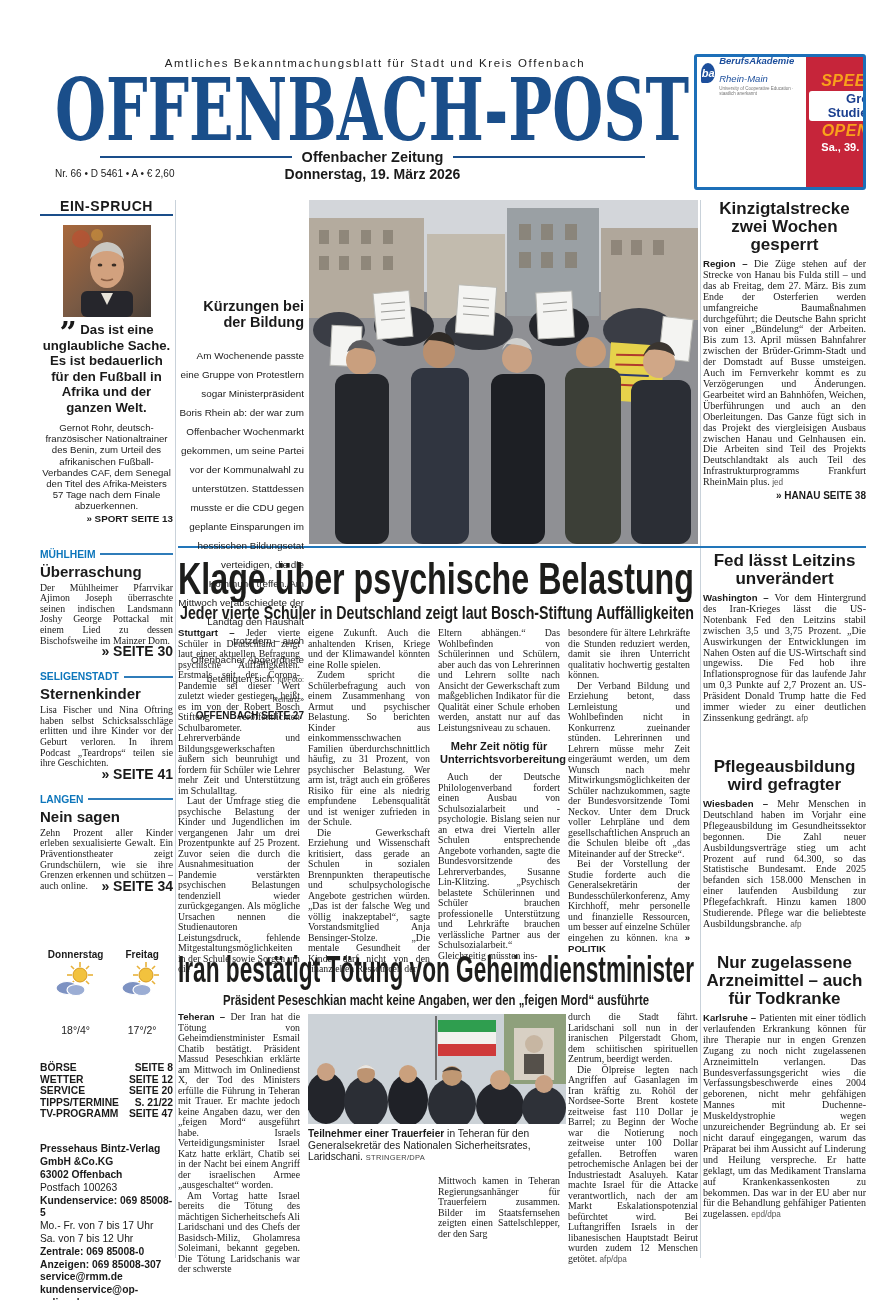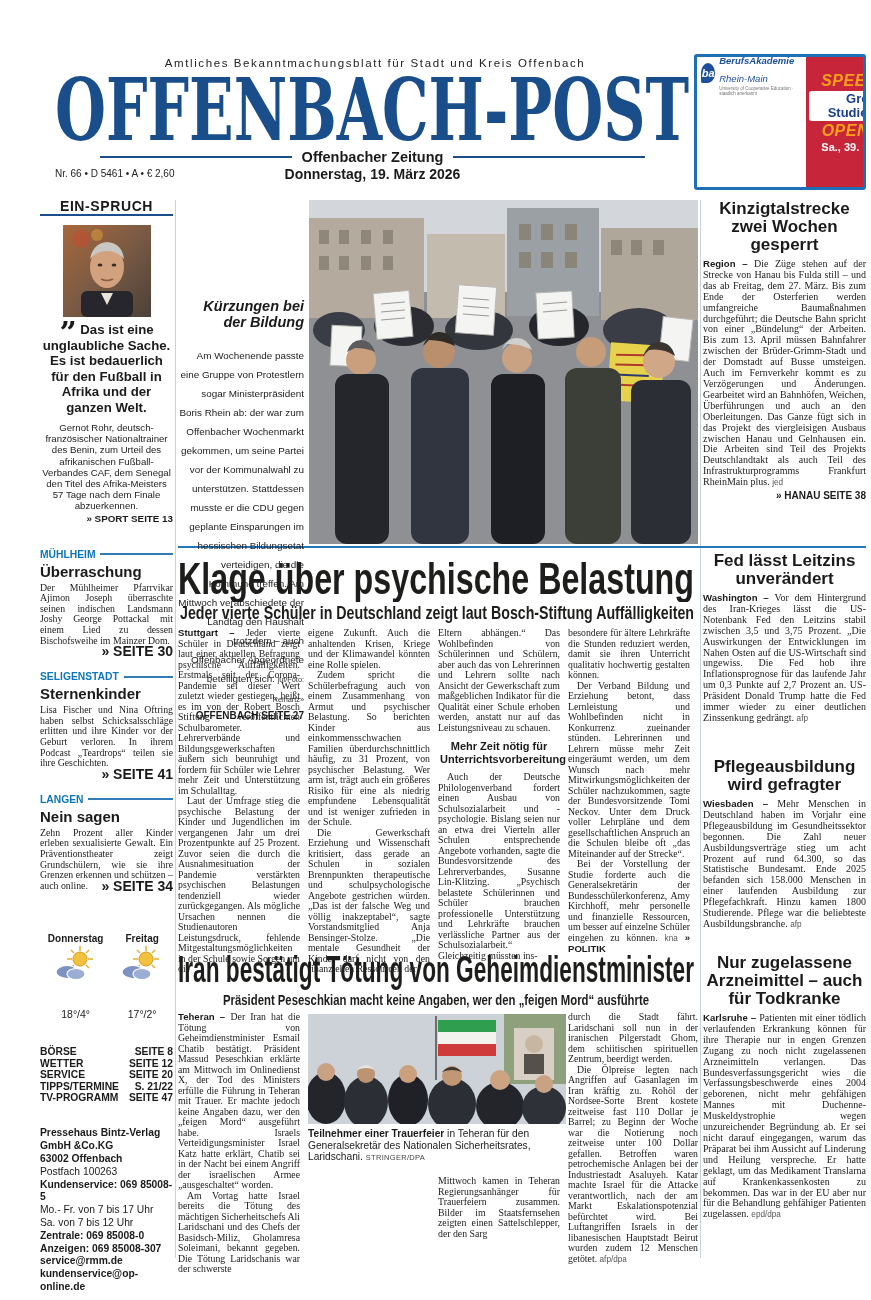--- a/index.html
+++ b/index.html
@@ -51,33 +51,33 @@
   .es-ref{font-weight:bold;font-size:9.8px;text-align:right;margin-top:1px;}
 
   .teaser{margin-top:25px;}
   .kicker{display:flex;align-items:center;gap:5px;color:#0d76bb;font-weight:bold;font-size:10.3px;}
   .kicker::after{content:"";flex:1;height:2px;background:#2f7cb9;}
   .t-title{font-weight:bold;font-size:15px;margin:3px 0 3px;}
   .t-text{font-family:"Liberation Serif",serif;font-size:9.8px;line-height:10.6px;text-align:justify;hyphens:auto;}
   .t-ref{float:right;font-family:"Liberation Sans",sans-serif;font-weight:bold;font-size:14px;}
 
   .weather{margin-top:42px;display:flex;justify-content:space-around;text-align:center;}
-  .w-day{font-weight:bold;font-size:10px;}
+  .w-day{font-weight:bold;font-size:10px;margin-top:16px;}
   .w-temp{font-size:10.5px;margin-top:18px;}
 
   .idx{margin-top:26px;}
   .idx-row{display:flex;justify-content:space-between;font-weight:bold;font-size:10.3px;line-height:11.4px;}
 
   .pub{margin-top:24px;font-size:10.3px;line-height:12.8px;}
   .pub .b{font-weight:bold;}
 
   
   .mid{position:absolute;left:178px;top:198px;width:520px;height:1095px;}
   .ps-caption{position:absolute;left:0;top:0;width:126px;padding-top:100px;text-align:right;}
-  .ps-title{font-weight:bold;font-size:14.5px;line-height:16px;font-style:italic;}
+  .ps-title{font-weight:bold;font-size:14.5px;line-height:16px;}
   .ps-text{margin-top:16px;font-size:9.9px;line-height:19px;}
   .ps-credit{font-size:7.3px;color:#333;}
   .ps-ref{font-weight:bold;font-size:10px;margin-top:1px;}
   .ps-photo{position:absolute;left:131px;top:2px;}
 
   .lead-cols{position:absolute;left:0;top:430px;width:520px;display:flex;gap:8px;}
   .col{flex:0 0 122px;width:122px;}
   .bt{font-family:"Liberation Serif",serif;font-size:9.8px;line-height:10.5px;text-align:justify;
       hyphens:auto;-webkit-hyphens:auto;margin:0;}
   .ind{text-indent:9px;}

